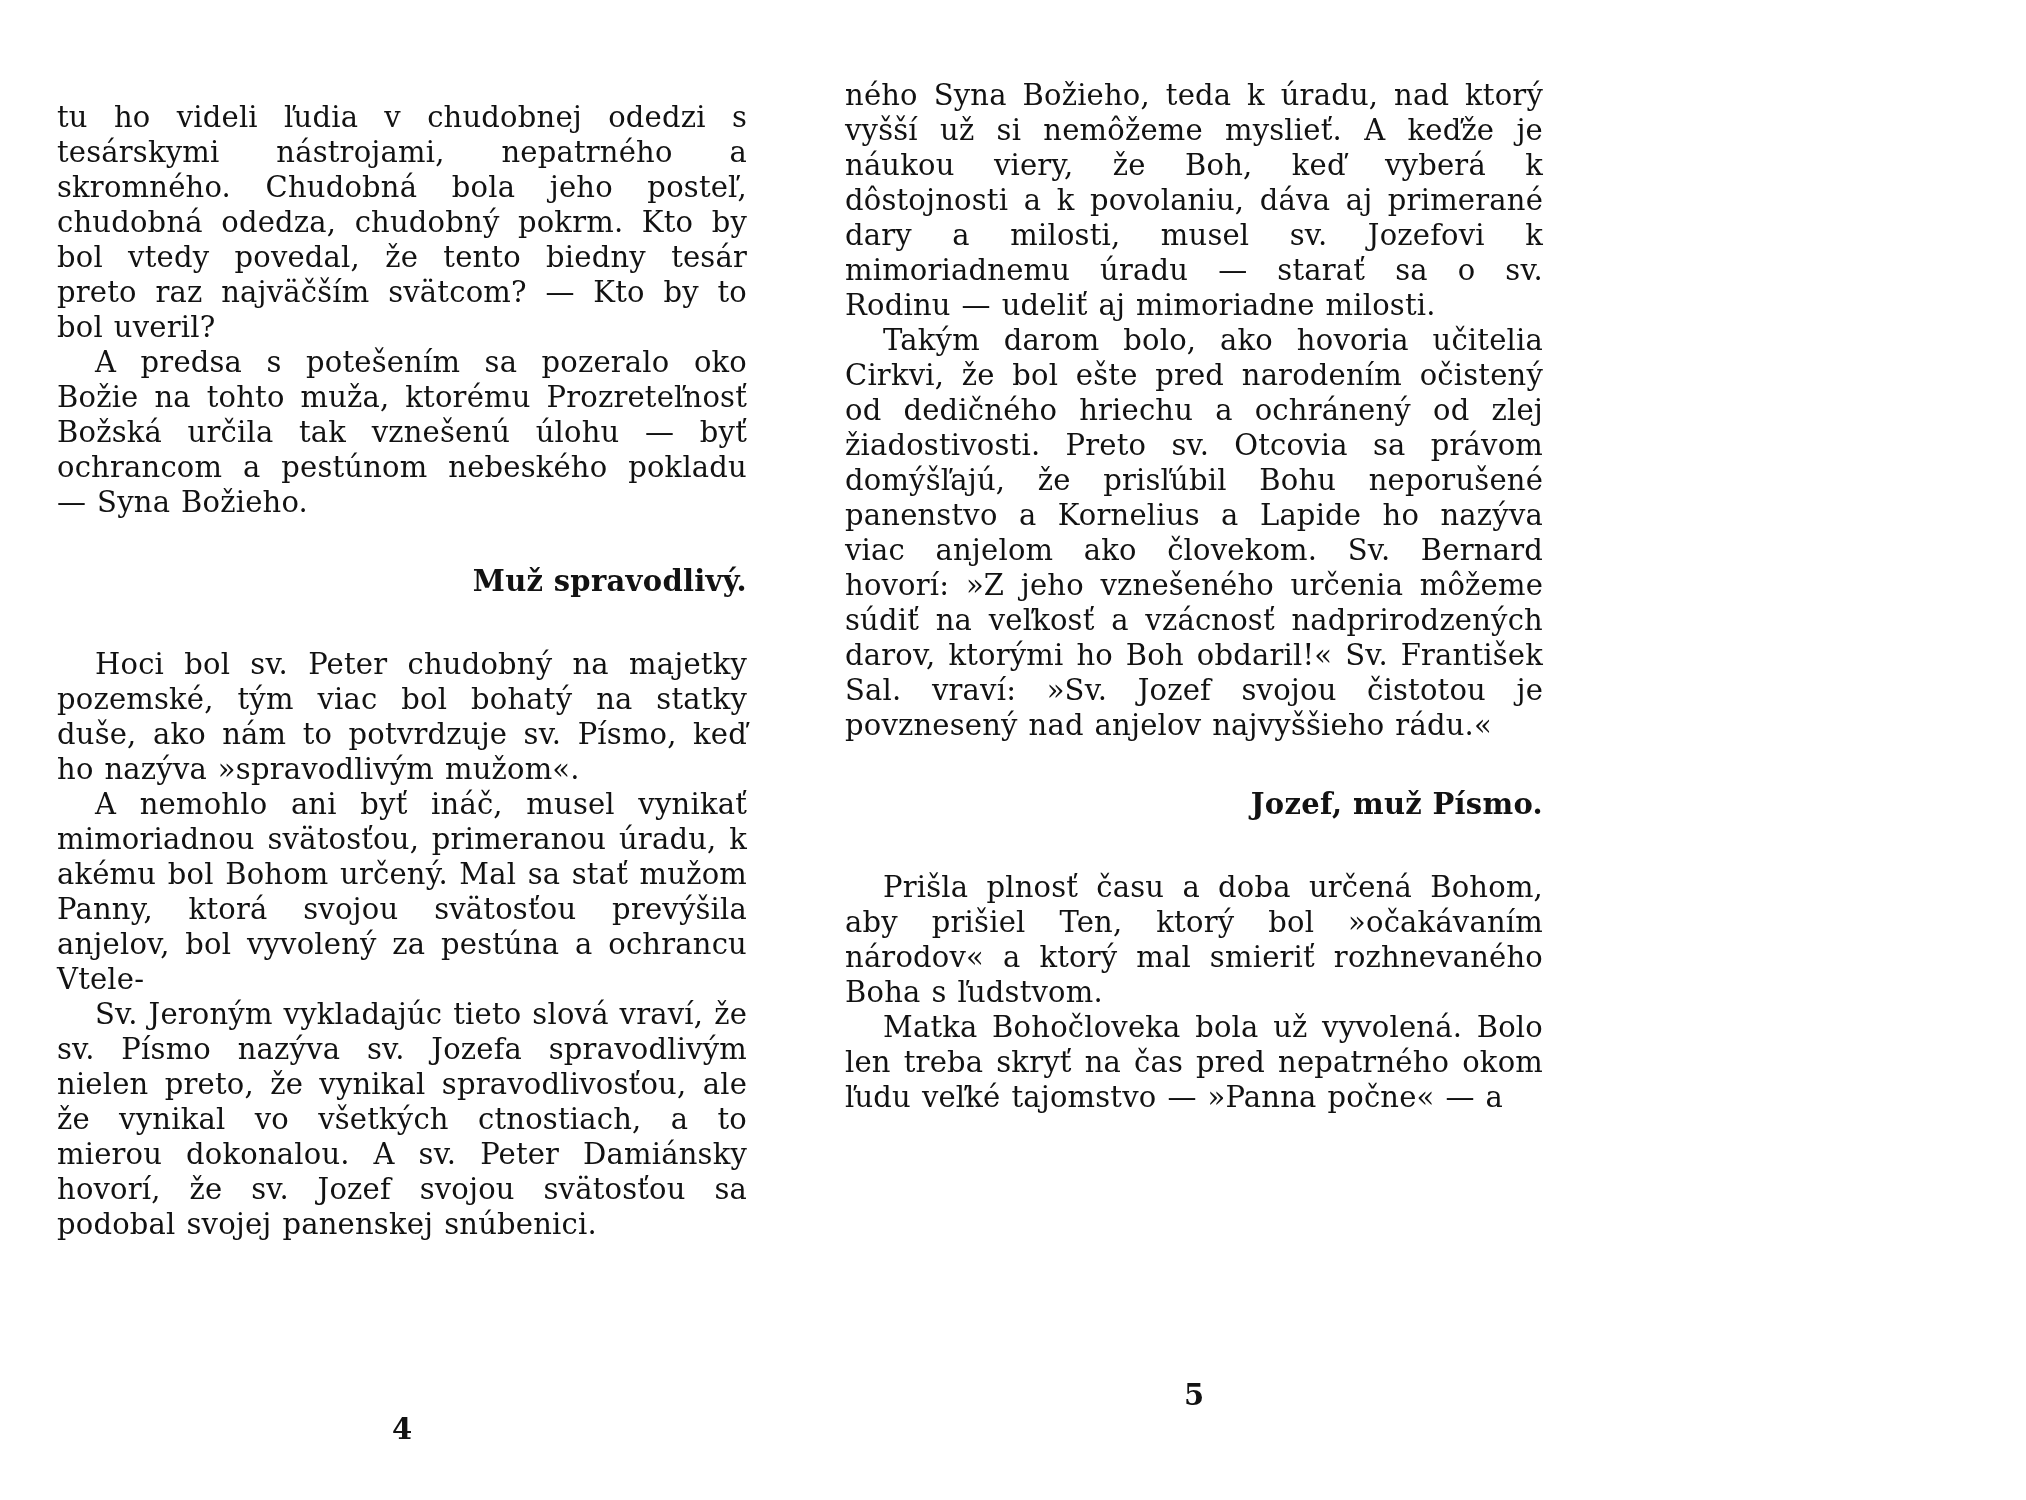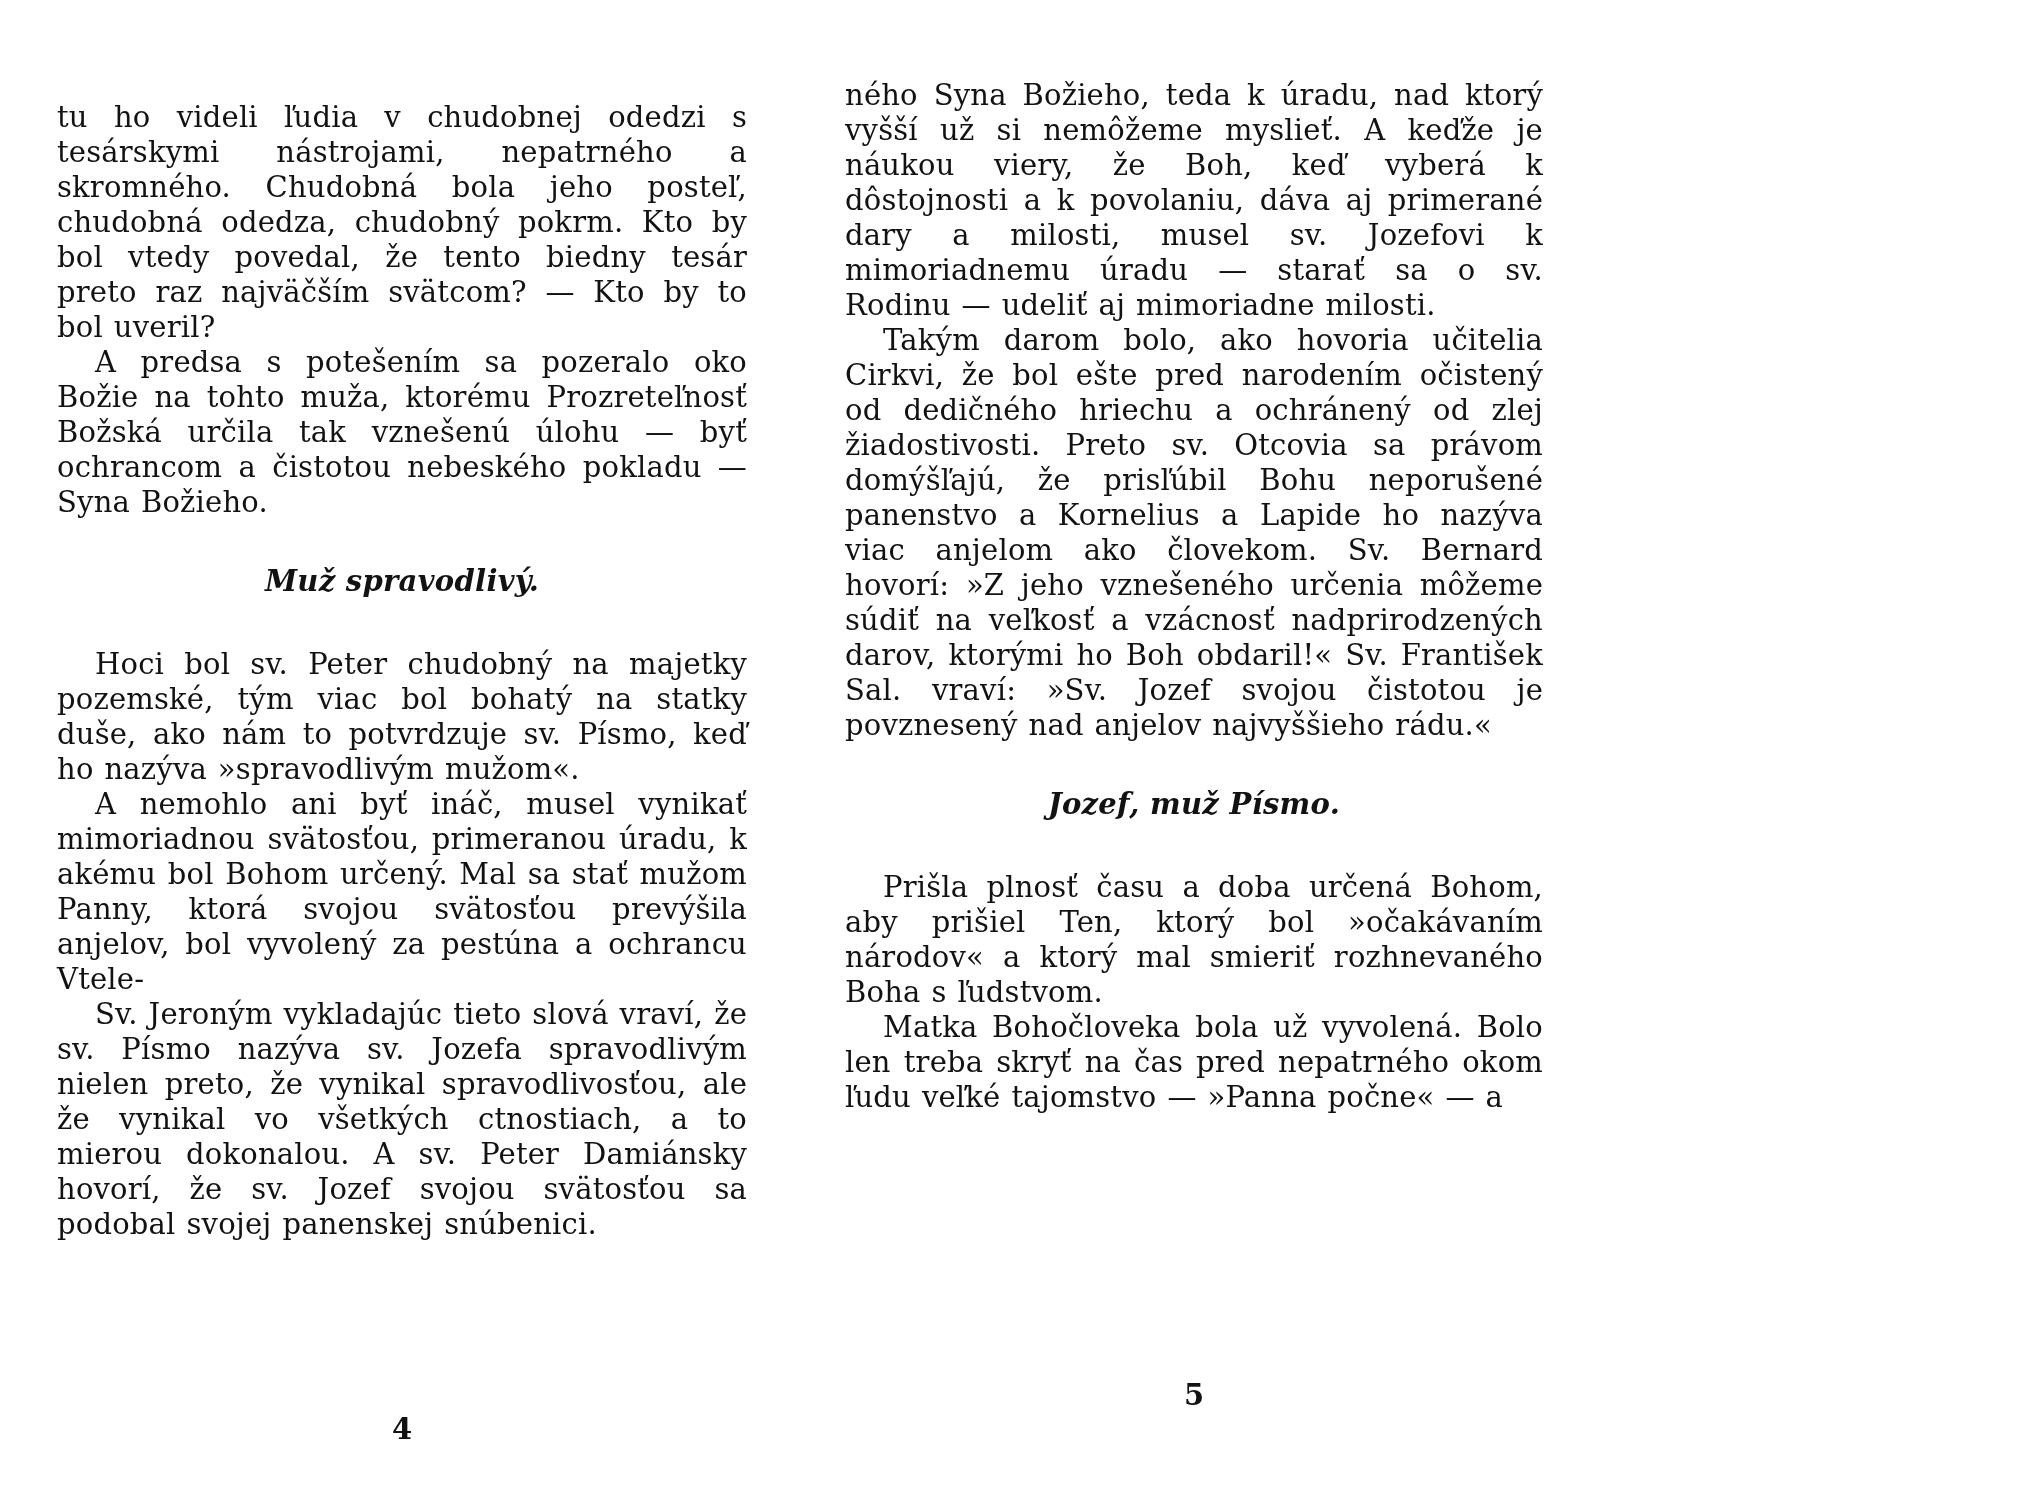--- a/index.html
+++ b/index.html
@@ -42,24 +42,23 @@
     letter-spacing: 0.2px;
     word-spacing: 1.5px;
   }
   .para.indent {
     text-indent: 38px;
   }
   .heading {
     font-size: 29px;
     line-height: 35px;
     font-weight: bold;
-    text-align: center;
+    text-align: right;
     margin: 44px 0 48px 0;
     letter-spacing: 0.3px;
-    font-style: italic;
   }
   .page-number {
     position: absolute;
     left: 0;
     width: 100%;
     text-align: center;
     font-size: 29px;
     font-weight: bold;
   }
   .page-left .page-number {
@@ -69,21 +68,21 @@
     top: 1300px;
   }
 </style>
 </head>
 <body>
 
 <div class="spread">
 
   <section class="page page-left">
     <p class="para">tu ho videli ľudia v chudobnej odedzi s tesárskymi nástrojami, nepatrného a skromného. Chudobná bola jeho posteľ, chudobná odedza, chudobný pokrm. Kto by bol vtedy povedal, že tento biedny tesár preto raz najväčším svätcom? — Kto by to bol uveril?</p>
-    <p class="para indent">A predsa s potešením sa pozeralo oko Božie na tohto muža, ktorému Prozreteľnosť Božská určila tak vznešenú úlohu — byť ochrancom a čistotou nebeského pokladu — Syna Božieho.</p>
+    <p class="para indent">A predsa s potešením sa pozeralo oko Božie na tohto muža, ktorému Prozreteľnosť Božská určila tak vznešenú úlohu — byť ochrancom a pestúnom nebeského pokladu — Syna Božieho.</p>
     <h2 class="heading">Muž spravodlivý.</h2>
     <p class="para indent">Hoci bol sv. Peter chudobný na majetky pozemské, tým viac bol bohatý na statky duše, ako nám to potvrdzuje sv. Písmo, keď ho nazýva »spravodlivým mužom«.</p>
     <p class="para indent">A nemohlo ani byť ináč, musel vynikať mimoriadnou svätosťou, primeranou úradu, k akému bol Bohom určený. Mal sa stať mužom Panny, ktorá svojou svätosťou prevýšila anjelov, bol vyvolený za pestúna a ochrancu Vtele-</p>
     <p class="para indent">Sv. Jeroným vykladajúc tieto slová vraví, že sv. Písmo nazýva sv. Jozefa spravodlivým nielen preto, že vynikal spravodlivosťou, ale že vynikal vo všetkých ctnostiach, a to mierou dokonalou. A sv. Peter Damiánsky hovorí, že sv. Jozef svojou svätosťou sa podobal svojej panenskej snúbenici.</p>
     <div class="page-number">4</div>
   </section>
 
   <section class="page page-right">
     <p class="para">ného Syna Božieho, teda k úradu, nad ktorý vyšší už si nemôžeme myslieť. A keďže je náukou viery, že Boh, keď vyberá k dôstojnosti a k povolaniu, dáva aj primerané dary a milosti, musel sv. Jozefovi k mimoriadnemu úradu — starať sa o sv. Rodinu — udeliť aj mimoriadne milosti.</p>
     <p class="para indent">Takým darom bolo, ako hovoria učitelia Cirkvi, že bol ešte pred narodením očistený od dedičného hriechu a ochránený od zlej žiadostivosti. Preto sv. Otcovia sa právom domýšľajú, že prisľúbil Bohu neporušené panenstvo a Kornelius a Lapide ho nazýva viac anjelom ako človekom. Sv. Bernard hovorí: »Z jeho vznešeného určenia môžeme súdiť na veľkosť a vzácnosť nadprirodzených darov, ktorými ho Boh obdaril!« Sv. František Sal. vraví: »Sv. Jozef svojou čistotou je povznesený nad anjelov najvyššieho rádu.«</p>

